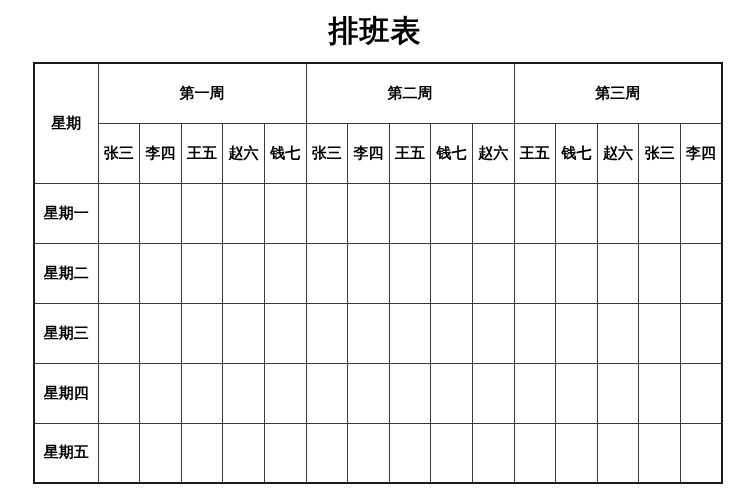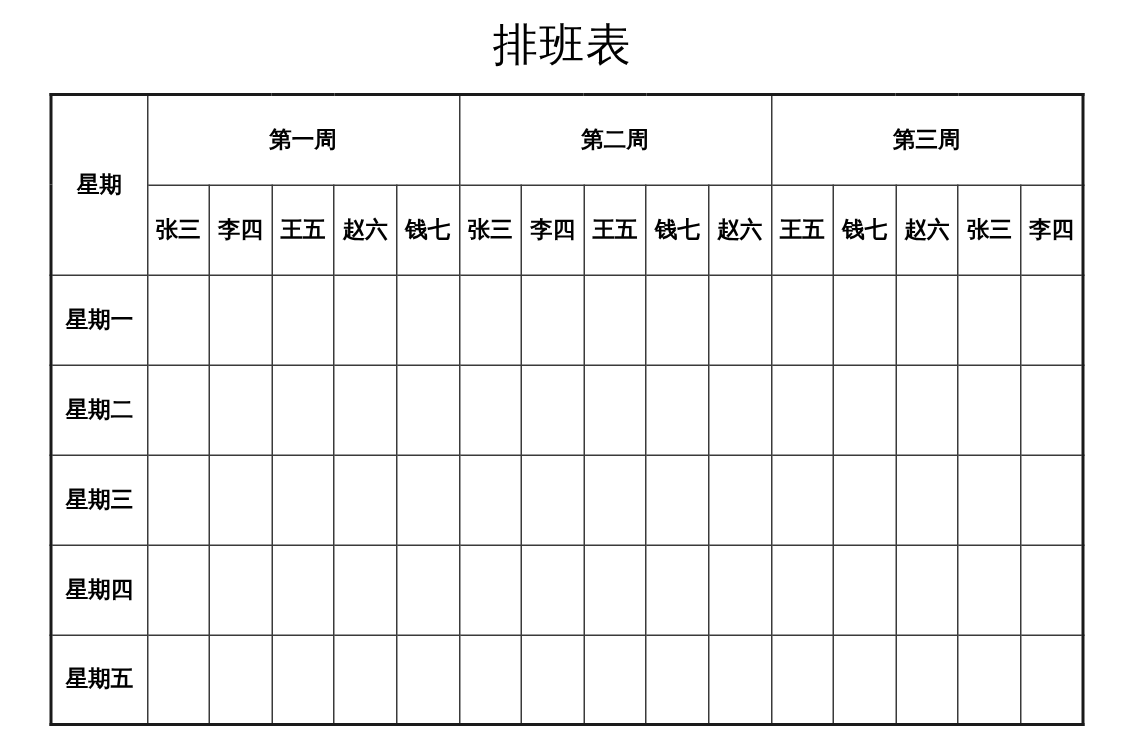--- a/index.html
+++ b/index.html
@@ -15,21 +15,21 @@
   .page {
     width: 750px;
     height: 501px;
     box-sizing: border-box;
   }
   .title {
     margin: 14px 0 0 0;
     text-align: center;
     font-size: 30px;
     line-height: 34px;
-    font-weight: normal;
+    font-weight: bold;
     letter-spacing: 1px;
     color: #000000;
   }
   table.schedule {
     margin: 14px 0 0 33px;
     width: 688px;
     border-collapse: collapse;
     table-layout: fixed;
     border: 2px solid #1a1a1a;
   }

